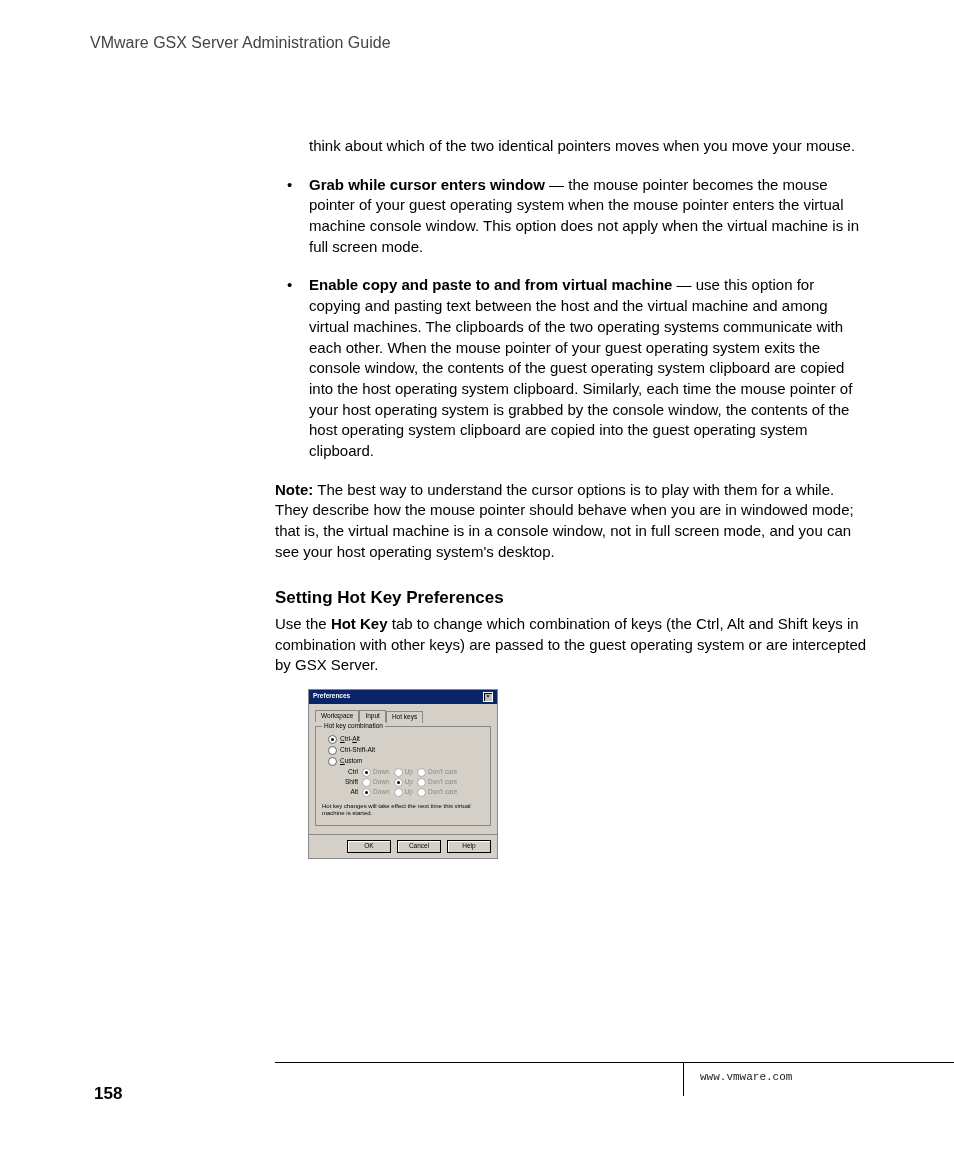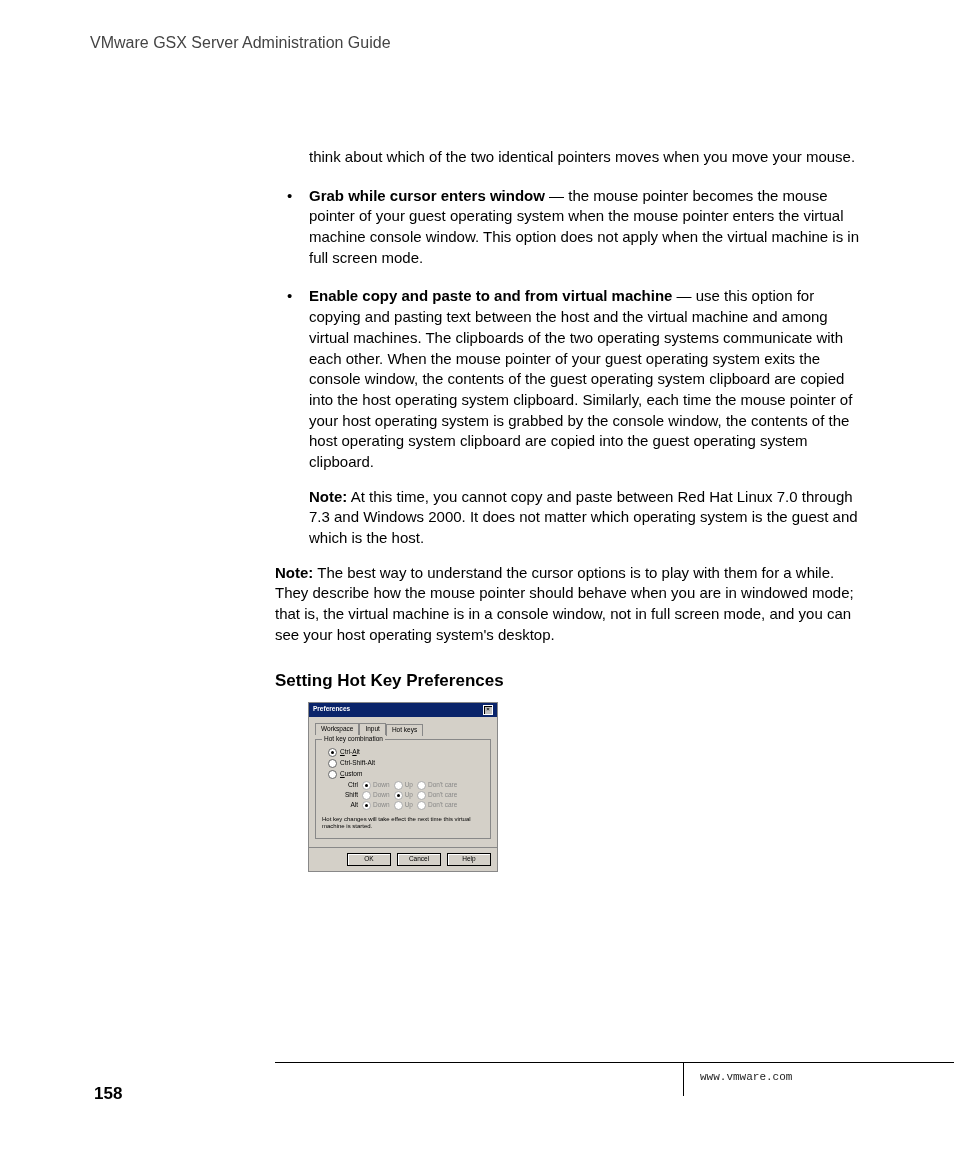--- a/index.html
+++ b/index.html
@@ -23,21 +23,21 @@
   }
   .running-head {
     position: absolute;
     top: 32px;
     left: 90px;
     font-size: 16px;
     color: #444;
   }
   .body-col {
     position: absolute;
-    top: 147px;
+    top: 136px;
     left: 275px;
     width: 590px;
   }
   .body-col-wide {
     margin-left: -6px;
     width: 596px;
   }
   .bullet-item {
     position: relative;
     padding-left: 34px;
@@ -225,30 +225,30 @@
     <style>.body-col > .bullet-item:first-child::before{content:none;}</style>
 
     <div class="bullet-item">
       <b>Grab while cursor enters window</b><span> — the mouse pointer becomes the mouse pointer of your guest operating system when the mouse pointer enters the virtual machine console window. This option does not apply when the virtual machine is in full screen mode.</span>
     </div>
 
     <div class="bullet-item">
       <b>Enable copy and paste to and from virtual machine</b><span> — use this option for copying and pasting text between the host and the virtual machine and among virtual machines. The clipboards of the two operating systems communicate with each other. When the mouse pointer of your guest operating system exits the console window, the contents of the guest operating system clipboard are copied into the host operating system clipboard. Similarly, each time the mouse pointer of your host operating system is grabbed by the console window, the contents of the host operating system clipboard are copied into the guest operating system clipboard.</span>
     </div>
 
-    <p class="para" style="padding-left:34px; margin-top:-4px;">
-      <b>Note:</b><span>   At this time, you cannot copy and paste between Red Hat Linux 7.0 through 7.3 and Windows 2000. It does not matter which operating system is the guest and which is the host.</span>
-    </p>
 
     <p class="para body-col-wide">
       <b>Note:</b><span>   The best way to understand the cursor options is to play with them for a while. They describe how the mouse pointer should behave when you are in windowed mode; that is, the virtual machine is in a console window, not in full screen mode, and you can see your host operating system's desktop.</span>
     </p>
 
     <div class="section-head body-col-wide">Setting Hot Key Preferences</div>
 
+    <p class="para body-col-wide">
+      <span>Use the </span><b>Hot Key</b><span> tab to change which combination of keys (the Ctrl, Alt and Shift keys in combination with other keys) are passed to the guest operating system or are intercepted by GSX Server.</span>
+    </p>
 
     <div class="dialog-wrap">
       <div class="dlg-title">
         <span>Preferences</span>
         <span class="dlg-close">×</span>
       </div>
       <div class="dlg-body">
         <div class="dlg-tabs">
           <div class="dlg-tab">Workspace</div>
           <div class="dlg-tab">Input</div>

